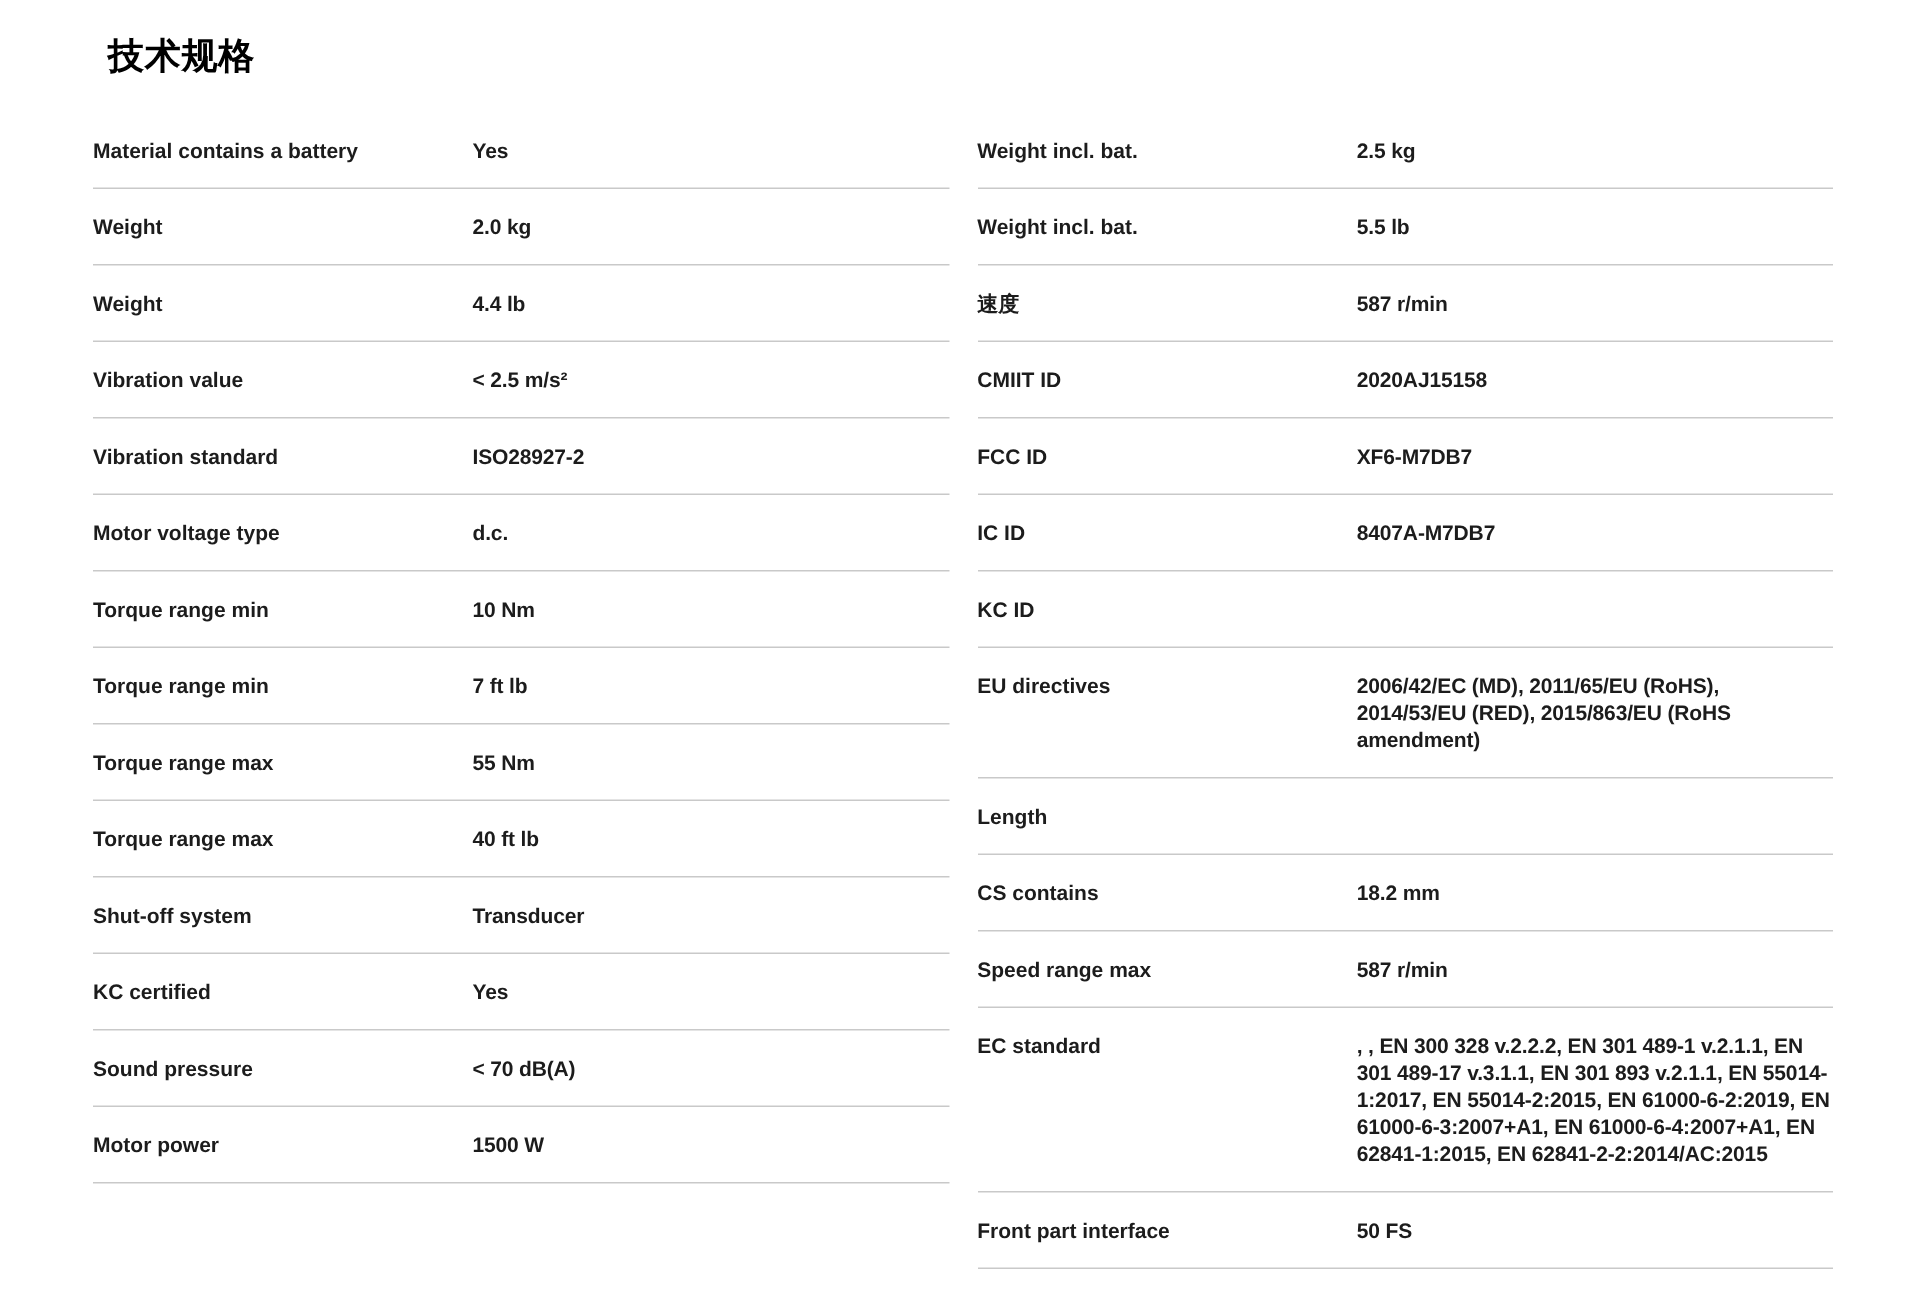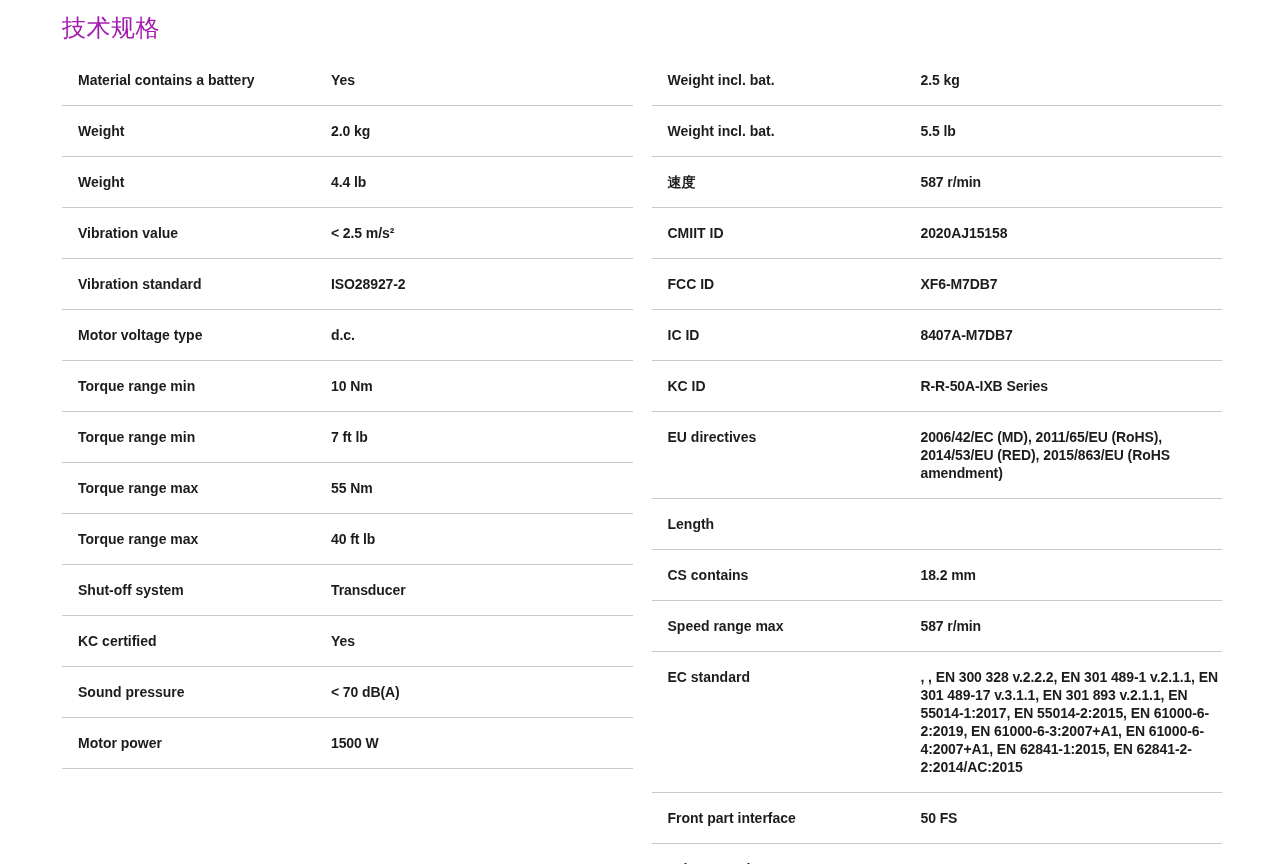--- a/index.html
+++ b/index.html
@@ -13,27 +13,27 @@
     background: #ffffff;
   }
   body {
     width: 1271px;
     height: 864px;
     overflow: hidden;
     font-family: "Liberation Sans", sans-serif;
     color: var(--text-color);
   }
   .page-title {
-    margin: 0;
+    margin: 10px;
     padding: 14px 0 0 62px;
     font-size: 24px;
     line-height: 28px;
-    font-weight: 400;
+    font-weight: 700;
     letter-spacing: 0.5px;
-    color: #a21caf;
+    color: #000000;
   }
   .tables {
     display: flex;
     gap: 19px;
     align-items: flex-start;
     padding: 13px 49px 0 62px;
   }
   .spec-table {
     flex: 1 1 0;
     min-width: 0;
@@ -49,21 +49,20 @@
   .spec-entry + .spec-entry {
     margin-top: 21px;
   }
   .spec-label {
     flex: 0 0 253px;
     width: 253px;
     padding-right: 12px;
     font-size: 14px;
     line-height: 18px;
     font-weight: 600;
-    margin-left: 16px;
   }
   .spec-value {
     flex: 1 1 auto;
     min-width: 0;
     font-size: 14px;
     line-height: 18px;
     font-weight: 700;
     letter-spacing: -0.1px;
     word-wrap: break-word;
   }
@@ -193,21 +192,20 @@
       </div>
       <div class="spec-row">
         <div class="spec-entry">
           <div class="spec-label">IC ID</div>
           <div class="spec-value">8407A-M7DB7</div>
         </div>
       </div>
       <div class="spec-row">
         <div class="spec-entry">
           <div class="spec-label">KC ID</div>
-          <div class="spec-value">R-R-50A-IXB Series</div>
         </div>
       </div>
       <div class="spec-row">
         <div class="spec-entry">
           <div class="spec-label">EU directives</div>
           <div class="spec-value">2006/42/EC (MD), 2011/65/EU (RoHS), 2014/53/EU (RED), 2015/863/EU (RoHS amendment)</div>
         </div>
       </div>
       <div class="spec-row">
         <div class="spec-entry">

